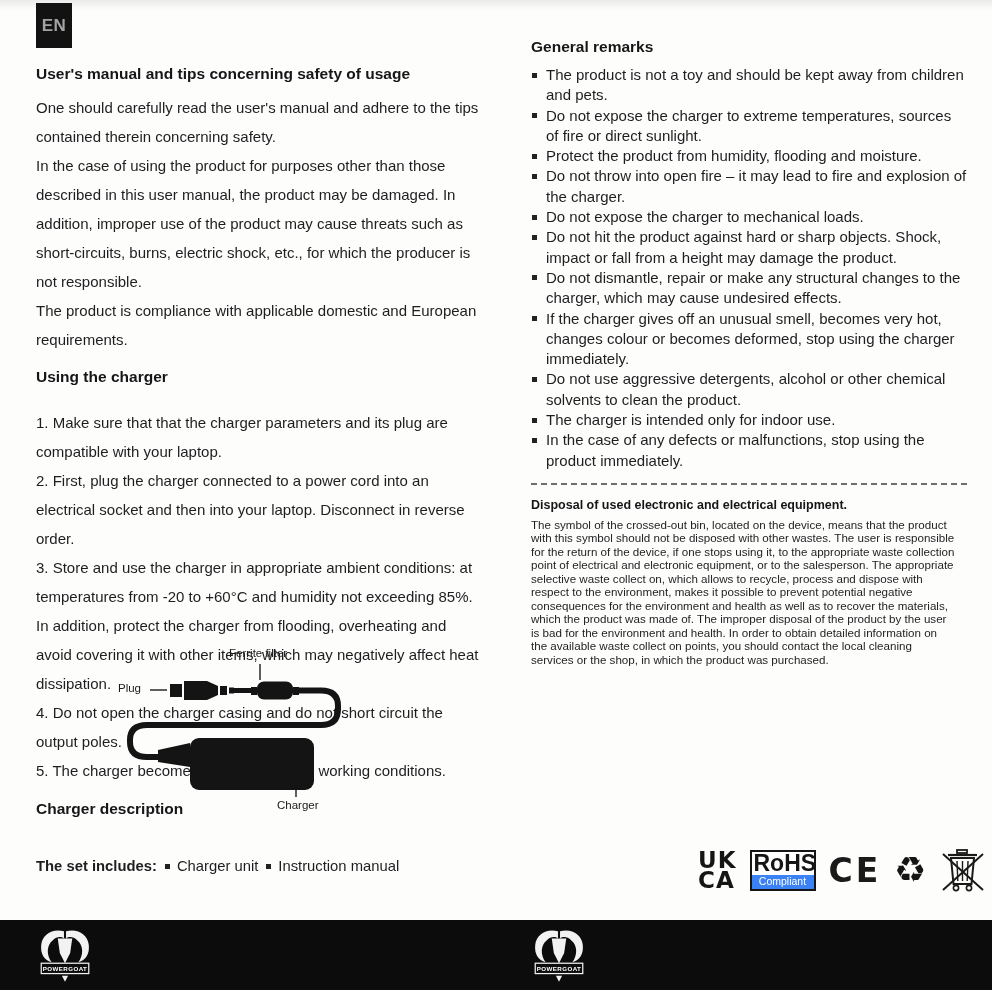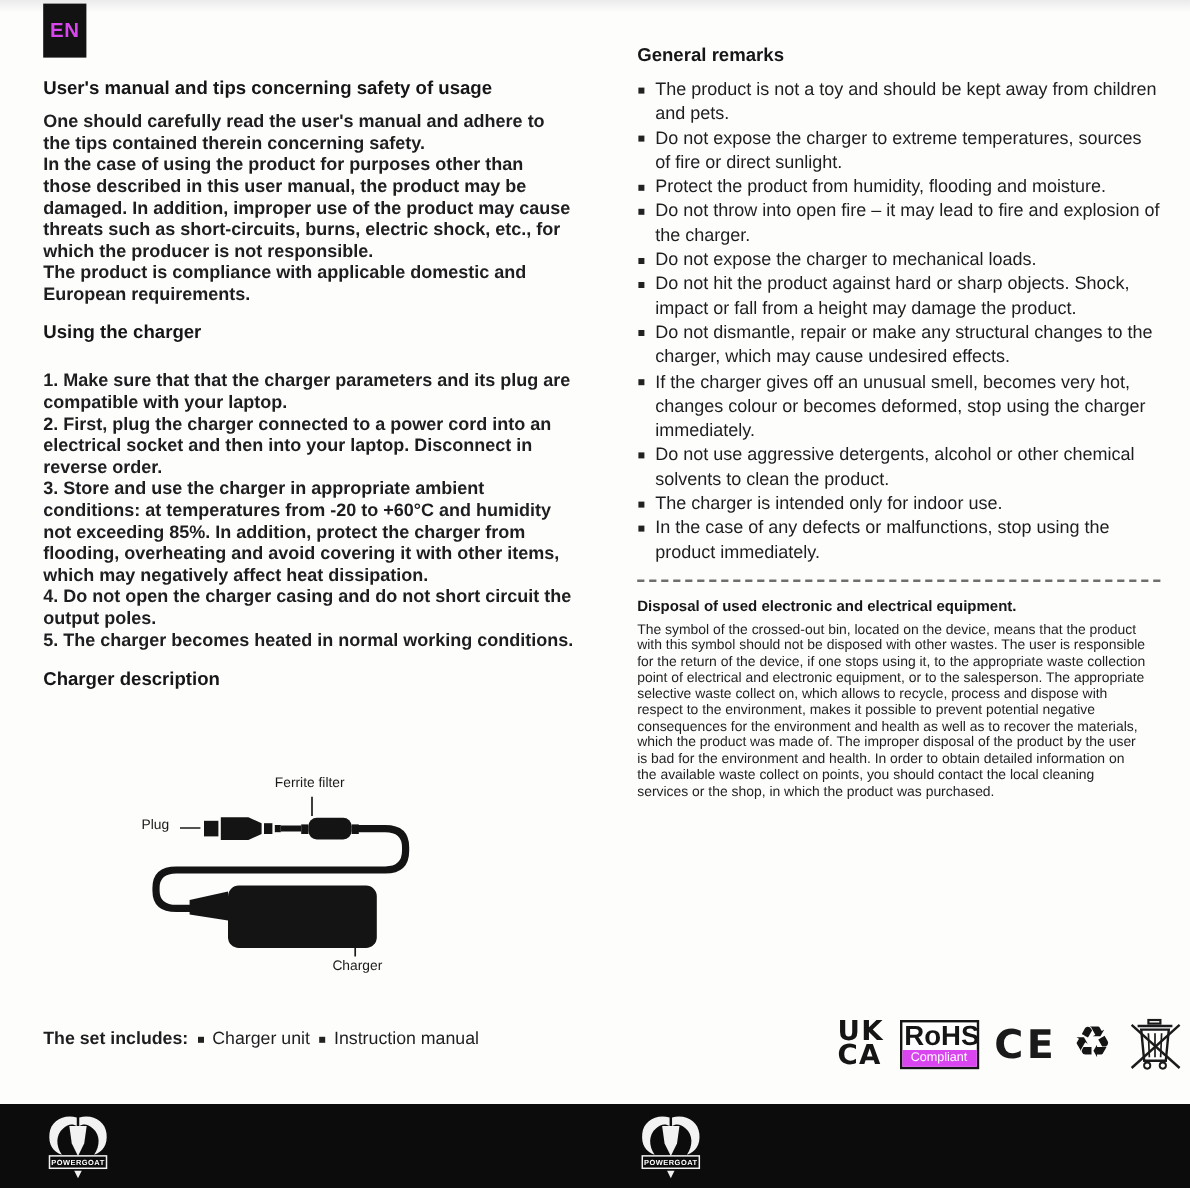--- a/index.html
+++ b/index.html
@@ -5,28 +5,28 @@
   html,body{margin:0;padding:0;}
   body{
     width:992px;height:990px;position:relative;overflow:hidden;
     background:#fdfdfc;color:#1e1e20;
     font-family:"Liberation Sans", sans-serif;
   }
   .scan-shade{position:absolute;left:0;top:0;right:0;height:10px;
     background:linear-gradient(#d9d9d9,rgba(255,255,255,0));opacity:.5;}
   .en-badge{
     position:absolute;left:36px;top:3px;width:36px;height:45px;background:#121212;
-    color:#d946ef;font-weight:bold;font-size:17px;display:flex;align-items:center;justify-content:center;
+    color:#a3a3a3;font-weight:bold;font-size:17px;display:flex;align-items:center;justify-content:center;
     letter-spacing:.5px;
   }
   .col-left{position:absolute;left:36px;top:65px;width:444px;}
   .col-right{position:absolute;left:531px;top:38px;width:436px;}
   h1,h2{font-size:15.5px;font-weight:bold;margin:0;color:#161618;}
   .col-left h1{margin-bottom:10px;}
-  p.body{font-size:15px;line-height:18px;margin:0;font-weight:bold;}
+  p.body{font-size:15px;line-height:29px;margin:0;}
   .sec-title{margin:14px 0 22px 0;}
   .desc-title{margin:15px 0 0 0;}
   ul.remarks{list-style:none;margin:9px 0 0 0;padding:0;}
   ul.remarks li{
     position:relative;padding-left:15px;font-size:15px;line-height:20.3px;margin:0;
   }
   ul.remarks li::before{
     content:"";position:absolute;left:1px;top:7.5px;width:5px;height:5px;background:#222;
   }
   .divider{border:none;border-top:2px dashed #6e6e6e;margin:12px 0 0 0;}
@@ -45,21 +45,21 @@
   .set-line b{font-weight:bold;}
   .set-item{position:relative;padding-left:14px;margin-left:6px;}
   .set-item::before{content:"";position:absolute;left:2px;top:6px;width:5px;height:5px;background:#222;}
 
   
   .marks{position:absolute;left:698px;top:842px;display:flex;align-items:center;gap:13px;height:56px;}
   .ukca{font-weight:900;font-size:23px;line-height:20px;letter-spacing:1px;color:#151515;
     font-family:"DejaVu Sans", sans-serif;}
   .rohs{border:2.5px solid #151515;width:62px;text-align:center;background:#fff;}
   .rohs .r1{font-size:23px;font-weight:800;line-height:20px;padding:1px 2px 2px 2px;color:#151515;}
-  .rohs .r2{background:#d946ef;color:#fff;font-size:10.5px;line-height:13px;padding:0 1px 1px 1px;}
+  .rohs .r2{background:#3b82f6;color:#fff;font-size:10.5px;line-height:13px;padding:0 1px 1px 1px;}
   .ce{font-size:33px;font-weight:bold;letter-spacing:3px;color:#1a1a1a;
     font-family:"DejaVu Sans", sans-serif;}
   .recycle{font-size:36px;color:#151515;line-height:36px;font-family:"DejaVu Sans", sans-serif;}
 
   
   .footer{position:absolute;left:0;right:0;bottom:0;height:70px;background:#0c0c0c;}
   .logo{position:absolute;top:5px;width:62px;height:62px;}
   .logo-1{left:34px;}
   .logo-2{left:528px;}
 </style>

